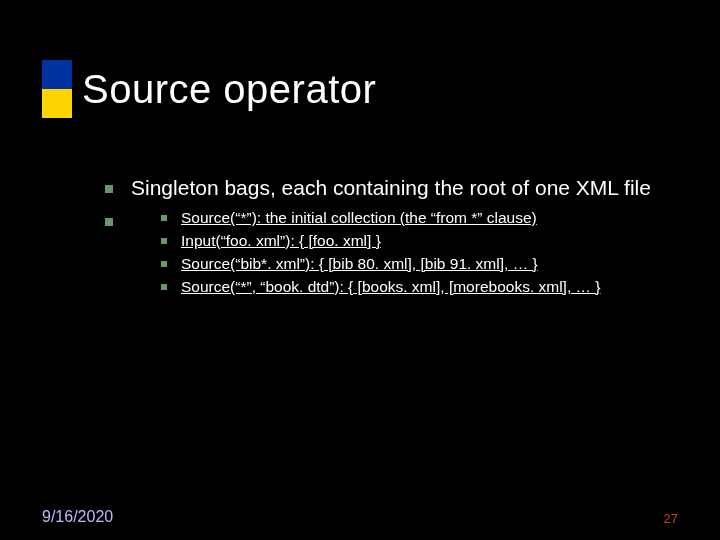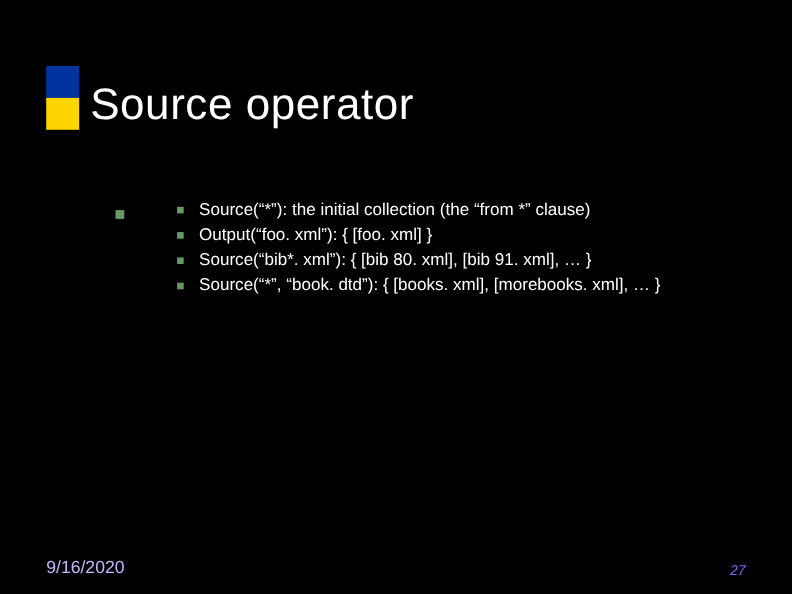--- a/index.html
+++ b/index.html
@@ -9,21 +9,21 @@
     color: #fff;
     font-family: Verdana, Geneva, sans-serif;
     position: relative;
     overflow: hidden;
   }
   .title-wrap {
     position: absolute;
     left: 42px;
     top: 60px;
     display: flex;
-    align-items: flex-end;
+    align-items: center;
   }
   .title-accent {
     width: 30px;
     height: 58px;
     margin-right: 10px;
     position: relative;
   }
   .title-accent .top { position:absolute; left:0; top:0; width:30px; height:29px; background:#0033a0; }
   .title-accent .bot { position:absolute; left:0; top:29px; width:30px; height:29px; background:#ffd500; }
   .title {
@@ -61,20 +61,21 @@
     list-style: none;
     margin-top: 6px;
     margin-left: 30px;
   }
   ul.sub > li {
     position: relative;
     padding-left: 20px;
     font-size: 15.5px;
     line-height: 1.35;
     margin-bottom: 2px;
+    text-decoration: underline;
   }
   ul.sub > li::before {
     content: "";
     position: absolute;
     left: 0;
     top: 7px;
     width: 6px;
     height: 6px;
     background: #669966;
   }
@@ -83,41 +84,41 @@
     left: 42px;
     bottom: 14px;
     font-size: 16px;
     color: #c4b5fd;
   }
   .footer-page {
     position: absolute;
     right: 42px;
     bottom: 14px;
     font-size: 13px;
-    color: #8b5cf6;
-    font-style: italic;
+    color: #c2410c;
   }
 </style>
 </head>
 <body>
 
 <div class="title-wrap">
   <div class="title-accent">
     <div class="top"></div>
     <div class="bot"></div>
   </div>
   <div class="title">Source operator</div>
 </div>
 
 <div class="content">
   <ul class="main">
+    <li><span>Singleton bags, each containing the root of one XML file</span></li>
     <li>
       <ul class="sub">
         <li><span>Source(“*”): the initial collection (the “from *” clause)</span></li>
-        <li><span>Output(“foo. xml”): { [foo. xml] }</span></li>
+        <li><span>Input(“foo. xml”): { [foo. xml] }</span></li>
         <li><span>Source(“bib*. xml”): { [bib 80. xml], [bib 91. xml], … }</span></li>
         <li><span>Source(“*”, “book. dtd”): { [books. xml], [morebooks. xml], … }</span></li>
       </ul>
     </li>
   </ul>
 </div>
 
 <div class="footer-date">9/16/2020</div>
 <div class="footer-page">27</div>
 

